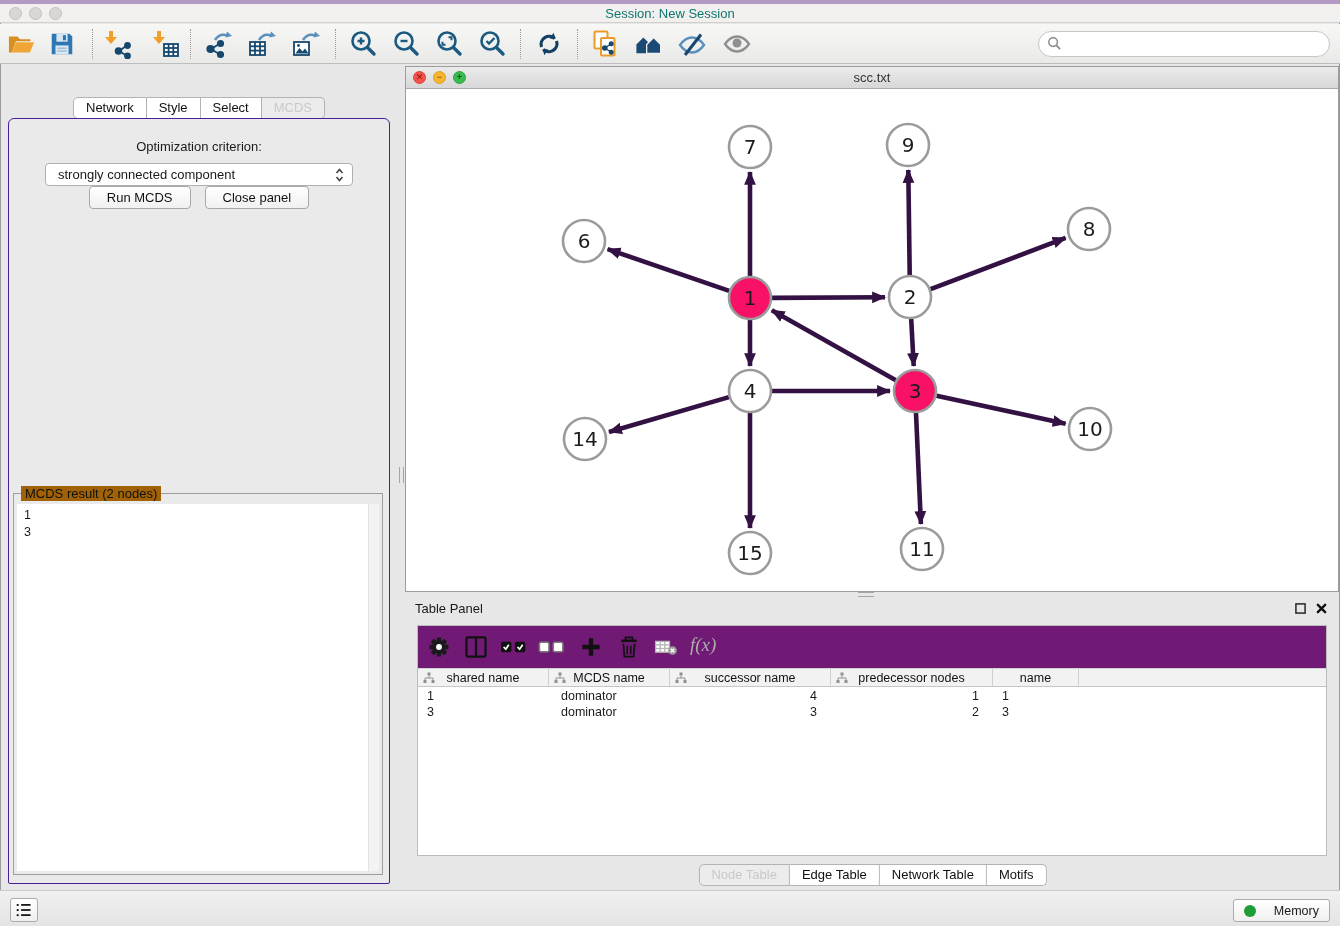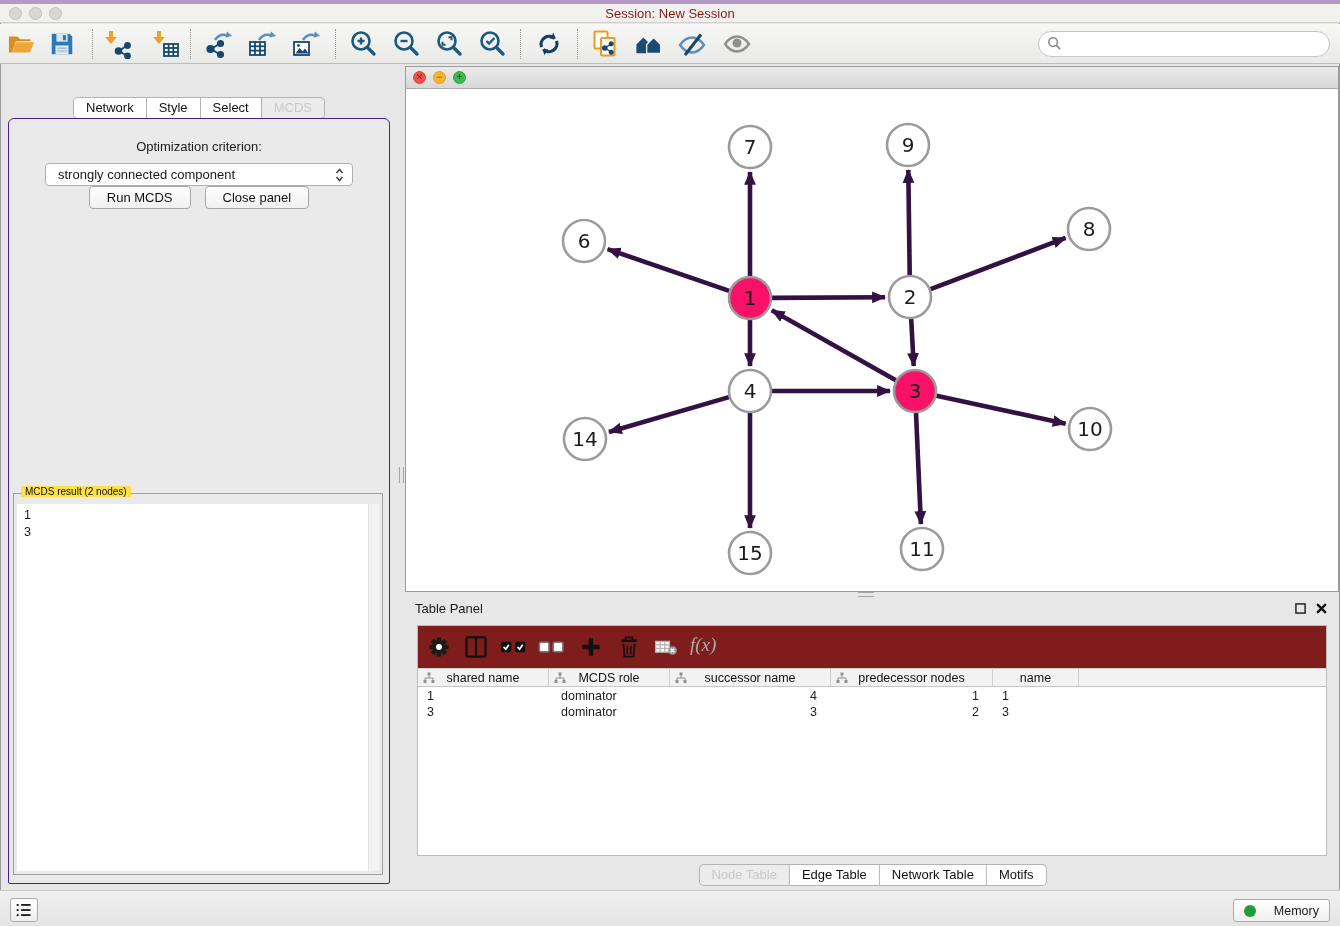--- a/index.html
+++ b/index.html
@@ -5,21 +5,21 @@
   * { margin:0; padding:0; box-sizing:border-box; }
   html,body { width:1340px; height:926px; }
   body { font-family:"Liberation Sans","DejaVu Sans",sans-serif; font-size:13px; color:#1a1a1a; background:#e7e7e7; }
   #app { position:relative; width:1340px; height:926px; background:#e7e7e7; overflow:hidden; box-shadow:inset 0 0 0 1px #9a9a9a; }
 
   
   .top-strip { position:absolute; left:0; top:0; width:100%; height:4px; background:#b39ac4; }
   .titlebar { position:absolute; left:0; top:4px; width:100%; height:19px; background:#f1f0ef; border-bottom:1px solid #d2d0cf; }
   .lights { position:absolute; left:9px; top:3px; display:flex; gap:7px; }
   .light { width:13px; height:13px; border-radius:50%; background:#d9d7d6; border:1px solid #c3c1c0; display:inline-block; }
-  .titlebar .title { position:absolute; left:0; right:0; top:2px; text-align:center; color:#7f1d1d; font-size:13px; }
+  .titlebar .title { position:absolute; left:0; right:0; top:2px; text-align:center; color:#0f766e; font-size:13px; }
 
   .toolbar { position:absolute; left:0; top:24px; width:100%; height:40px; background:linear-gradient(#f7f7f6,#e9e9e8); border-bottom:1px solid #bdbdbd; }
   .tbtn { position:absolute; top:4px; width:34px; height:32px; background:none; border:none; display:flex; align-items:center; justify-content:center; cursor:default; }
   .tbtn svg { display:block; }
   .sep { position:absolute; top:5px; height:30px; width:0; border-left:1px dotted #9a9a9a; }
   .search { position:absolute; right:10px; top:7px; width:292px; height:26px; }
   .search input { width:100%; height:100%; border:1px solid #c6c6c6; border-radius:13px; background:#fff; padding:0 10px 0 30px; font-size:13px; outline:none; }
   .search .mag { position:absolute; left:9px; top:5px; }
 
   
@@ -33,21 +33,21 @@
   .seg-tab:first-child { border-left:1px solid #b3b3b3; border-radius:5px 0 0 5px; }
   .seg-tab:last-child { border-radius:0 5px 5px 0; }
   .seg-tab.selected { background:#ececec; color:#c9c9c9; }
   .cp-box { position:absolute; left:8px; right:8px; top:54px; bottom:6px; background:#eaeaea; border:1px solid #4c1d95; border-radius:6px 6px 2px 2px; }
   .opt-label { margin-top:20px; text-align:center; font-size:13px; }
   .cp-select { position:relative; width:308px; height:23px; margin:9px auto 0; background:#fff; border:1px solid #b0b0b0; border-radius:4px; line-height:21px; padding-left:12px; font-size:13px; }
   .cp-select .stepper { position:absolute; right:8px; top:3px; }
   .btn-row { display:flex; justify-content:center; gap:14px; }
   .pbtn { height:23px; padding:0 17px; font-size:13px; font-family:inherit; color:#111; background:linear-gradient(#ffffff,#f0f0f0); border:1px solid #a8a8a8; border-radius:4px; }
   .result-group { position:absolute; left:4px; right:6px; top:374px; bottom:8px; border:1px solid #9e9e9e; }
-  .result-legend { position:absolute; top:-8px; left:7px; background:#fde047; padding:0 4px; font-size:10px; color:#111; }
+  .result-legend { position:absolute; top:-8px; left:7px; background:#a16207; padding:0 4px; font-size:13px; color:#111; }
   .result-area { position:absolute; left:3px; right:3px; top:10px; bottom:3px; background:#fff; overflow:hidden; }
   .rline { padding:0 0 0 7px; font-size:12.5px; line-height:17px; }
   .rline:first-child { padding-top:3px; }
   .vtrack { position:absolute; right:0; top:0; bottom:0; width:11px; background:#f3f3f3; border-left:1px solid #e2e2e2; }
 
   
   .net-window { position:absolute; left:405px; top:66px; width:934px; height:526px; border:1px solid #9c9c9c; background:#fff; }
   .nw-titlebar { position:absolute; left:0; top:0; width:100%; height:22px; background:linear-gradient(#ebebeb,#d7d7d7); border-bottom:1px solid #ababab; }
   .nw-lights { position:absolute; left:7px; top:4px; display:flex; gap:7px; }
   .tl { width:13px; height:13px; border-radius:50%; font-size:9px; font-weight:bold; display:flex; align-items:center; justify-content:center; line-height:1; }
@@ -58,21 +58,21 @@
   .nw-canvas { position:absolute; left:0; top:22px; width:932px; height:502px; background:#fff; }
   .grip-v { position:absolute; left:-7px; top:400px; width:5px; height:16px; border-left:1px solid #a5a5a5; border-right:1px solid #a5a5a5; }
   .grip-h { position:absolute; left:452px; bottom:-6px; width:16px; height:5px; border-top:1px solid #a5a5a5; border-bottom:1px solid #a5a5a5; }
 
   
   .table-panel { position:absolute; left:405px; top:595px; width:935px; height:295px; }
   .tp-title { position:absolute; left:10px; top:6px; font-size:13px; }
   .tp-float { position:absolute; right:34px; top:7px; }
   .tp-close { position:absolute; right:13px; top:7px; }
   .tp-box { position:absolute; left:12px; top:30px; width:910px; height:231px; background:#fff; border:1px solid #bcbcbc; }
-  .tp-toolbar { position:absolute; left:0; top:0; width:100%; height:42px; background:#7f1d1d; }
+  .tp-toolbar { position:absolute; left:0; top:0; width:100%; height:42px; background:#701a75; }
   .tpbtn { position:absolute; top:6px; width:32px; height:30px; background:none; border:none; display:flex; align-items:center; justify-content:center; }
   .fx { position:absolute; top:8px; font-family:"Liberation Serif","DejaVu Serif",serif; font-style:italic; font-size:19px; color:#adadad; }
   .thead { position:absolute; left:0; top:42px; width:100%; height:19px; display:flex; background:#f2f2f2; border-top:1px solid #d2d2d2; border-bottom:1px solid #c6c6c6;text-align:center; }
   .th { position:relative; height:100%; border-right:1px solid #cfcfcf; font-size:12.5px; display:flex; align-items:center; justify-content:center; color:#111; }
   .th .treeicon { position:absolute; left:5px; top:3px; }
   .trow { position:absolute; left:0; width:100%; height:16px; display:flex; background:#fff; }
   .td { height:100%; font-size:12.5px; line-height:16px; white-space:nowrap; overflow:hidden; }
   .c0 { width:131px; } .c1 { width:121px; } .c2 { width:161px; } .c3 { width:162px; } .c4 { width:86px; } .cf { flex:1; border-right:none !important; }
   .td.c0 { padding-left:9px; } .td.c1 { padding-left:12px; }
   .td.c2, .td.c3 { text-align:right; padding-right:14px; }
@@ -288,20 +288,21 @@
     </div>
   </div>
 
   <div class="net-window">
     <div class="nw-titlebar">
       <div class="nw-lights">
         <span class="tl red">✕</span>
         <span class="tl yellow">−</span>
         <span class="tl green">+</span>
       </div>
+      <span class="nw-title">scc.txt</span>
     </div>
     <div class="nw-canvas">
       <svg id="graph-svg" width="932" height="502" viewBox="0 0 932 502">
         <defs>
           <marker id="arrowhead" viewBox="0 0 14 12" refX="12" refY="6" markerWidth="15" markerHeight="13" markerUnits="userSpaceOnUse" orient="auto">
             <path id="arrow-path" d="M0 0.5 L13 6 L0 11.5 z" fill="#331243"></path>
           </marker>
         </defs>
         <g id="edge-layer">
             <line x1="344.0" y1="187.0" x2="344.0" y2="83.0" stroke="#331243" stroke-width="4.6" marker-end="url(#arrowhead)"></line>
@@ -433,21 +434,21 @@
             </svg>
           <span>shared name</span>
         </div>
         <div class="th c1">
           <svg class="treeicon" width="12" height="12" viewBox="0 0 12 12">
               <rect x="4.5" y="0.5" width="3" height="3" fill="#909090"></rect>
               <rect x="0.5" y="8" width="3" height="3" fill="#909090"></rect>
               <rect x="8.5" y="8" width="3" height="3" fill="#909090"></rect>
               <path d="M6 3.5V6M2 8V6h8v2" fill="none" stroke="#909090" stroke-width="1"></path>
             </svg>
-          <span>MCDS role</span>
+          <span>MCDS name</span>
         </div>
         <div class="th c2">
           <svg class="treeicon" width="12" height="12" viewBox="0 0 12 12">
               <rect x="4.5" y="0.5" width="3" height="3" fill="#909090"></rect>
               <rect x="0.5" y="8" width="3" height="3" fill="#909090"></rect>
               <rect x="8.5" y="8" width="3" height="3" fill="#909090"></rect>
               <path d="M6 3.5V6M2 8V6h8v2" fill="none" stroke="#909090" stroke-width="1"></path>
             </svg>
           <span>successor name</span>
         </div>

